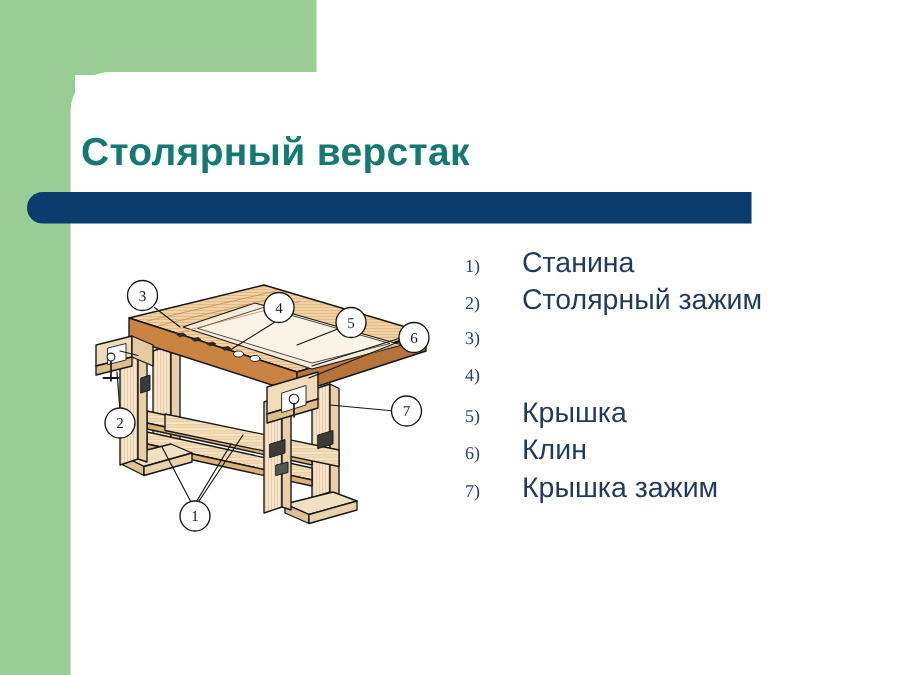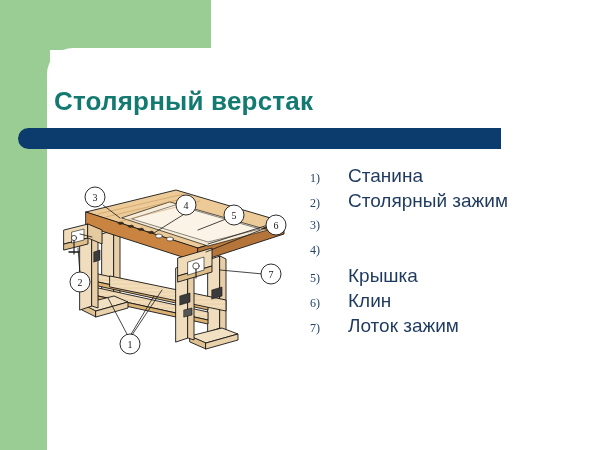--- a/index.html
+++ b/index.html
@@ -288,17 +288,17 @@
     <div class="bullet-row">
       <span class="bullet-num">5)</span>
       <span class="bullet-text">Крышка</span>
     </div>
     <div class="bullet-row">
       <span class="bullet-num">6)</span>
       <span class="bullet-text">Клин</span>
     </div>
     <div class="bullet-row">
       <span class="bullet-num">7)</span>
-      <span class="bullet-text">Лоток зажим</span>
+      <span class="bullet-text">Крышка зажим</span>
     </div>
   </div>
 
 </div>
 
 </body></html>

